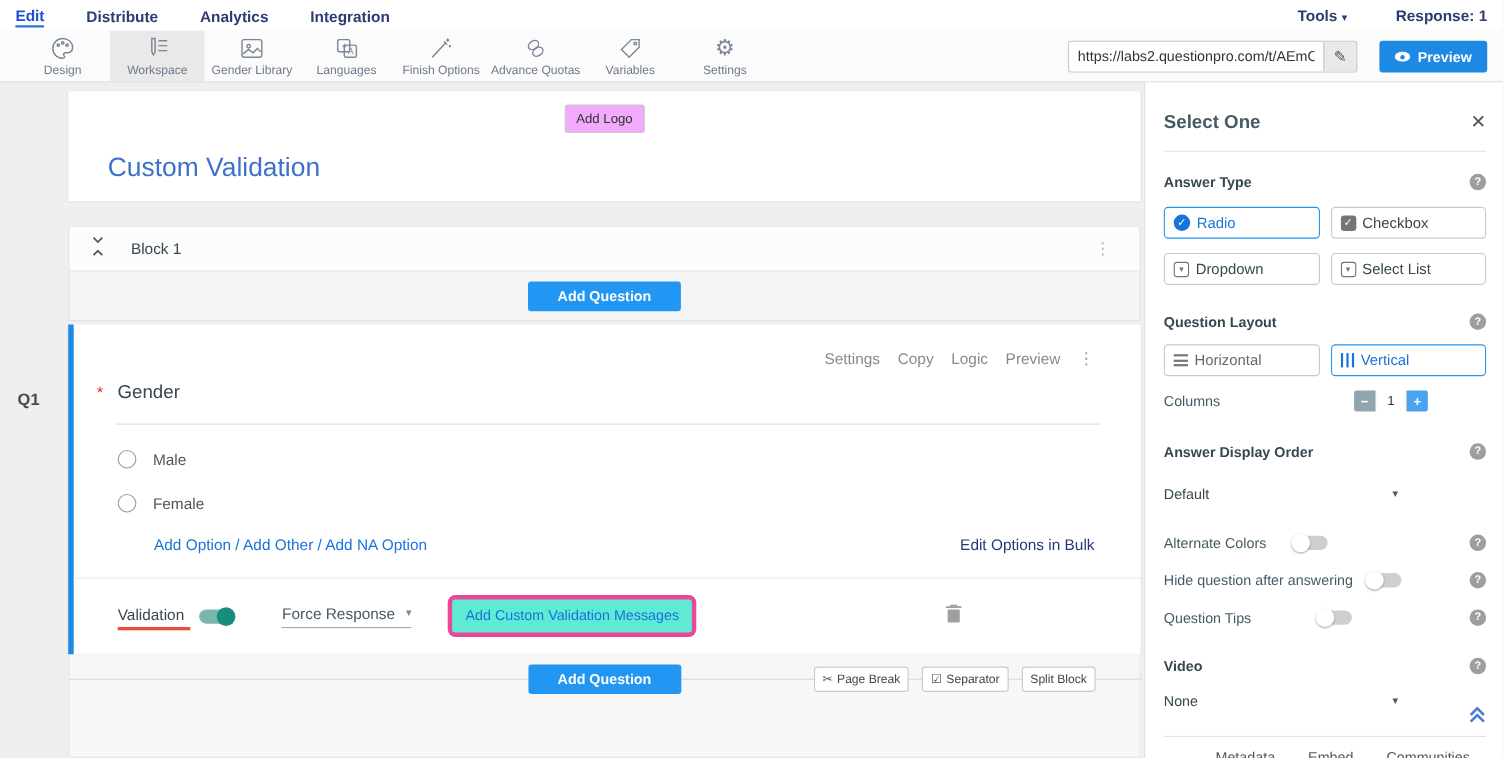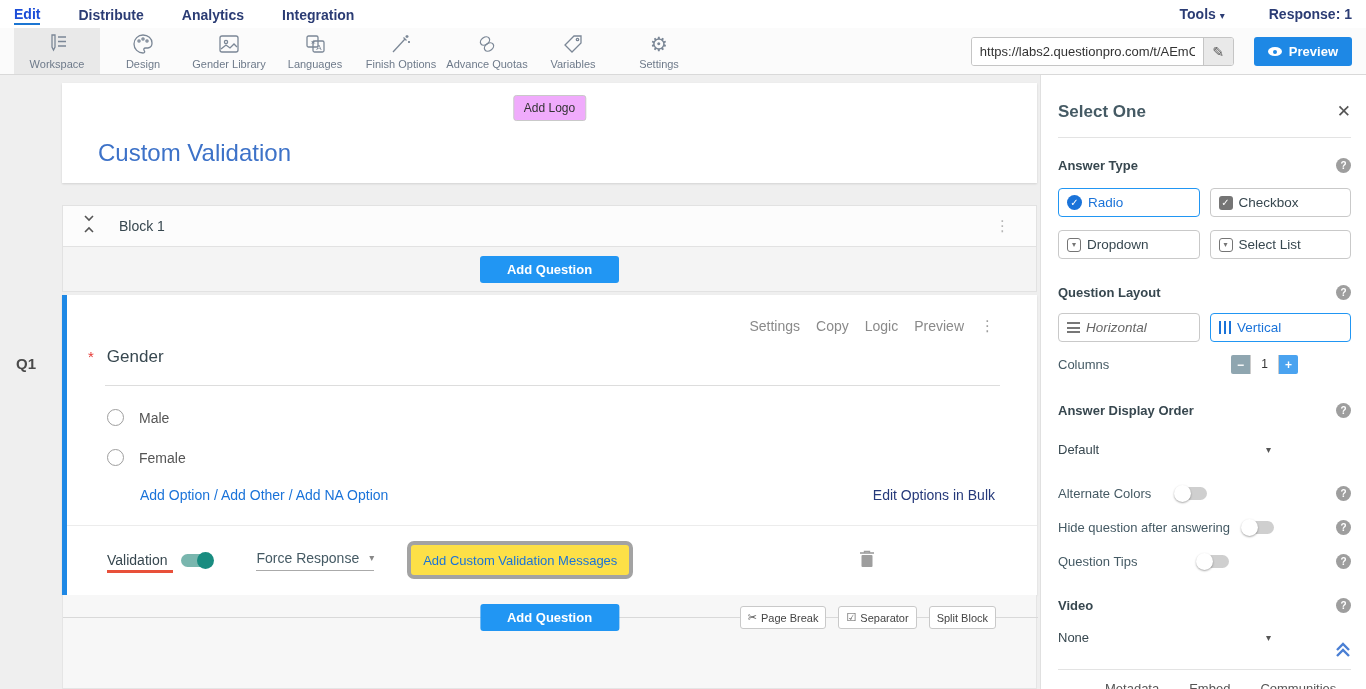--- a/index.html
+++ b/index.html
@@ -68,21 +68,21 @@
   .red-underline { position:absolute; left:0; top:19px; width:66px; height:3px; background:#e8503a; }
   .toggle { width:31px; height:13px; border-radius:7px; position:relative; cursor:pointer; }
   .toggle.on { background:#79b6ae; }
   .toggle.on .knob { position:absolute; right:-2px; top:-2px; width:17px; height:17px; border-radius:50%; background:#198c80; }
   .toggle.off { background:#cfcfcf; }
   .toggle.off .knob { position:absolute; left:-2px; top:-2.5px; width:17px; height:17px; border-radius:50%; background:#fff; box-shadow:0 1px 2px rgba(0,0,0,.35); }
   .val-toggle { margin-left:14px; }
   .force-resp { margin-left:44px; display:flex; align-items:center; gap:10px; border-bottom:1px solid #aaa; padding-bottom:4px; min-width:113px; cursor:pointer; }
   .force-resp .fr-label { font-size:14px; color:#455a64; }
   .force-resp .caret { color:#888; }
-  .red-box { margin-left:33px; border:4px solid #a3a3a3; border-radius:7px; padding:6px 12px; background:#fde047; }
+  .red-box { margin-left:33px; border:4px solid #ec4899; border-radius:7px; padding:6px 12px; background:#5eead4; }
   .red-box a { font-size:13px; color:#1a73d9; text-decoration:none; cursor:pointer; }
   .trash { margin-left:auto; margin-right:50px; cursor:pointer; }
   .trash svg { stroke:#9e9e9e; fill:#9e9e9e; }
 
   .bottom-strip { position:absolute; top:520px; left:0; width:975px; height:94px; background:#f7f7f7; border:1px solid #e5e5e5; border-top:none; }
   .strip-line { position:absolute; top:22px; left:0; width:975px; border-top:1px solid #d9d9d9; }
   .bottom-addq { position:absolute; top:9px; left:50%; transform:translateX(-50%); }
   .mini-btns { position:absolute; top:11px; right:40px; display:flex; gap:12px; }
   .mini-btn { background:#fff; border:1px solid #c9c9c9; border-radius:3px; font-size:11px; color:#444; padding:4px 7px; display:flex; align-items:center; gap:4px; cursor:pointer; }
   .mini-icon { font-size:11px; color:#555; }
@@ -130,39 +130,39 @@
   <span class="navitem active">Edit</span>
   <span class="navitem">Distribute</span>
   <span class="navitem">Analytics</span>
   <span class="navitem">Integration</span>
   <span class="spacer"></span>
   <span class="right-item"><span>Tools</span> <span class="caret">▾</span></span>
   <span class="right-item">Response: 1</span>
 </div>
 
 <div class="toolbar">
-  <div class="tb-item active">
-    <span class="tb-icon">
-      <svg width="24" height="22" viewBox="0 0 24 22">
-          <path d="M7 2v12l1.5 3L10 14V2z"></path>
-          <path d="M13 4h8M13 8.5h8M13 13h8"></path>
-        </svg>
-    </span>
-    <span class="tb-label">Workspace</span>
-  </div>
   <div class="tb-item">
     <span class="tb-icon">
       <svg width="24" height="22" viewBox="0 0 24 22">
           <path d="M12 2a9 9 0 1 0 0 18c2 0 2-1.4 1.2-2.4-.9-1.1-.3-2.6 1.3-2.6H17a5 5 0 0 0 4-5c0-4.4-4-8-9-8z"></path>
           <circle cx="8" cy="8" r="1.1"></circle>
           <circle cx="12" cy="6" r="1.1"></circle>
           <circle cx="16" cy="8" r="1.1"></circle>
         </svg>
     </span>
     <span class="tb-label">Design</span>
+  </div>
+  <div class="tb-item active">
+    <span class="tb-icon">
+      <svg width="24" height="22" viewBox="0 0 24 22">
+          <path d="M7 2v12l1.5 3L10 14V2z"></path>
+          <path d="M13 4h8M13 8.5h8M13 13h8"></path>
+        </svg>
+    </span>
+    <span class="tb-label">Workspace</span>
   </div>
   <div class="tb-item">
     <span class="tb-icon">
       <svg width="24" height="22" viewBox="0 0 24 22">
           <rect x="3" y="3" width="18" height="16" rx="2"></rect>
           <circle cx="9" cy="9" r="1.6"></circle>
           <path d="M4 16l5-4 4 3 4-4 3 3"></path>
         </svg>
     </span>
     <span class="tb-label">Gender Library</span>
@@ -354,21 +354,21 @@
       <span class="ic-drop-box">▾</span>
       <span>Select List</span>
     </div>
   </div>
 
   <div class="sec-label-row" style="top:210px;">
     <span class="sec-label">Question Layout</span>
     <span class="help">?</span>
   </div>
   <div class="type-grid" style="top:238px;">
-    <div class="type-btn" style="color:#666;font-style:italic;">
+    <div class="type-btn" style="color:#666;">
       <span class="ic-hlines">
           <span></span>
           <span></span>
           <span></span>
         </span>
       <span>Horizontal</span>
     </div>
     <div class="type-btn selected">
       <span class="ic-vbars">
           <span></span>

